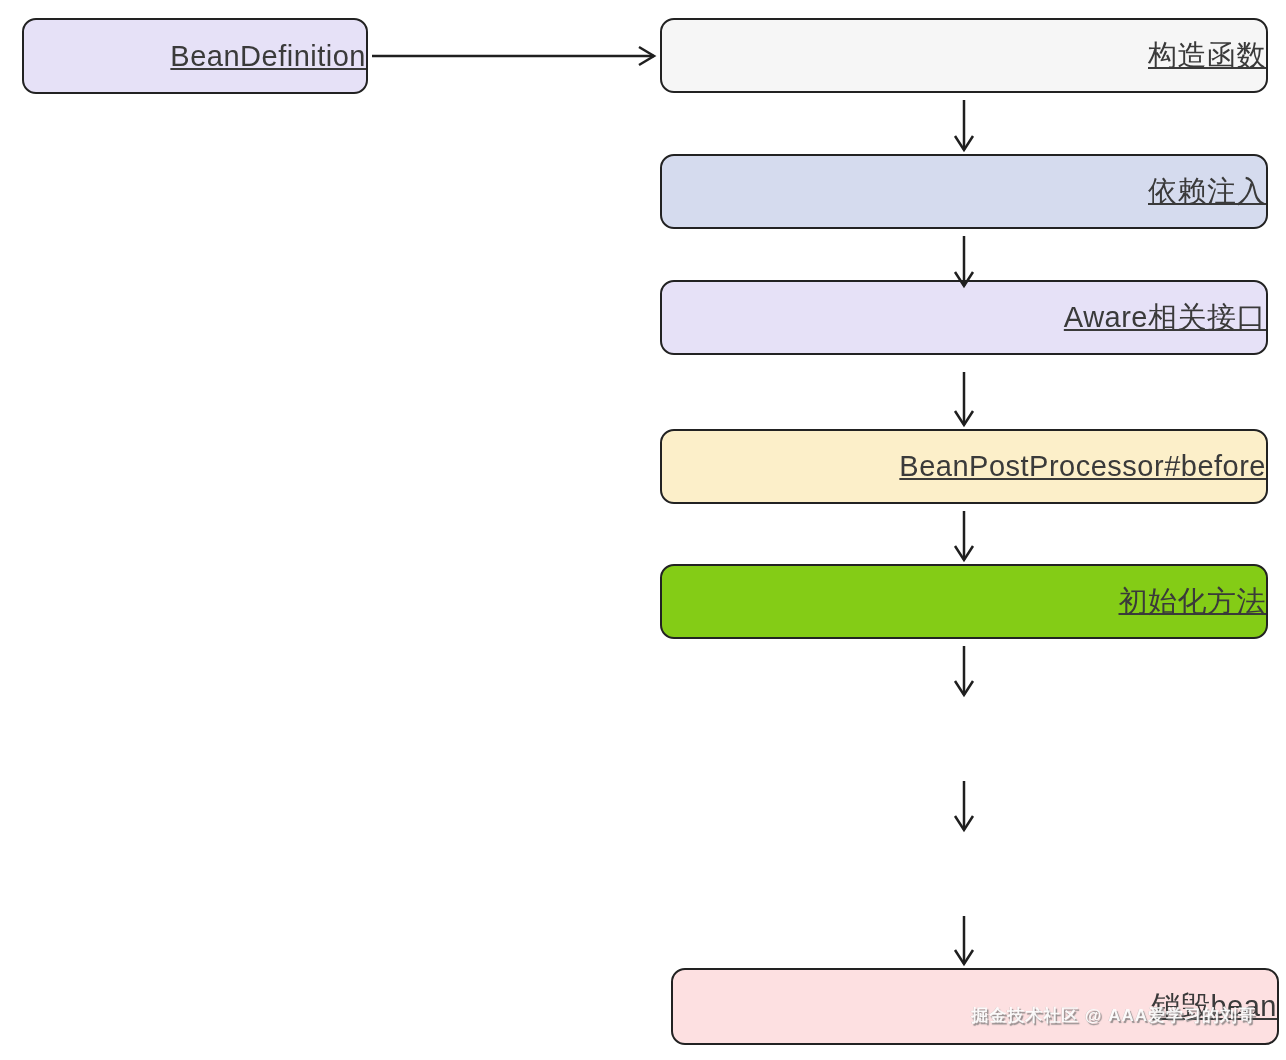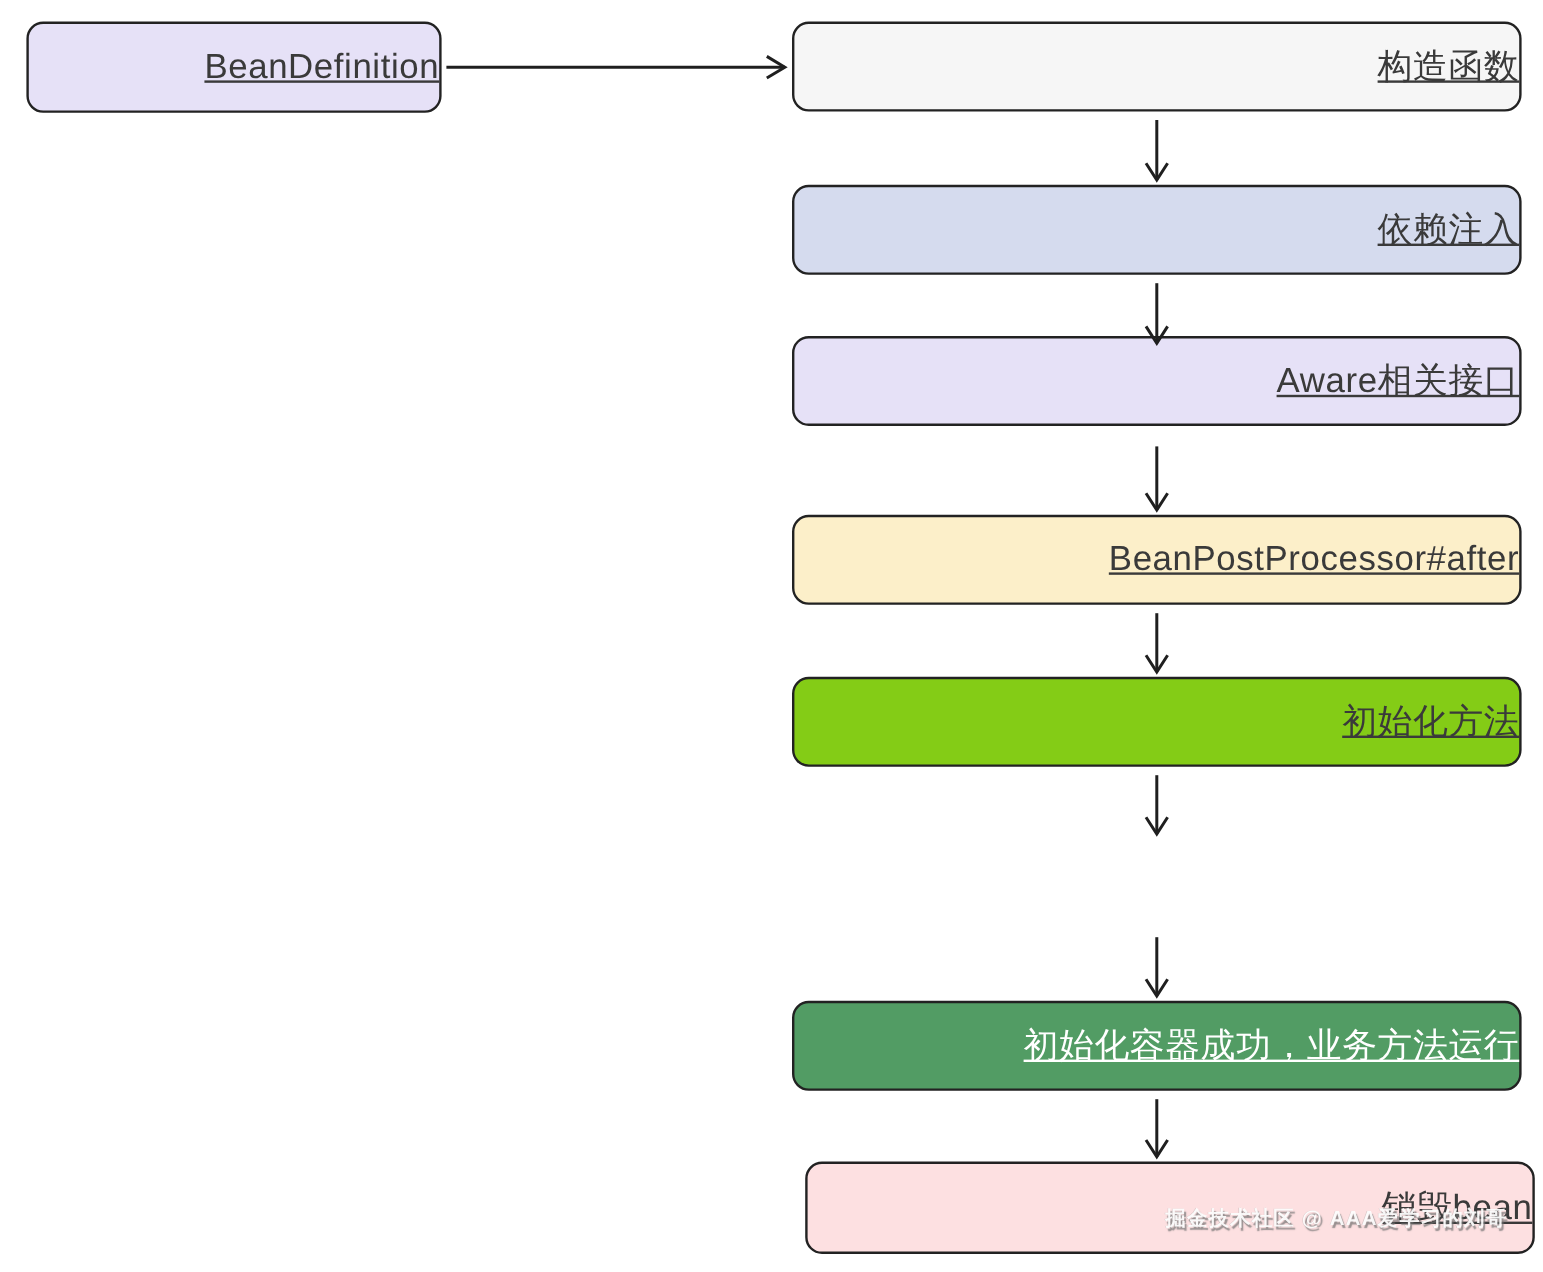--- a/index.html
+++ b/index.html
@@ -74,31 +74,28 @@
 
   <div class="node col-node n1" style="background-color: rgb(213, 219, 238); color: rgb(58, 58, 58);">
     <span>依赖注入</span>
   </div>
 
   <div class="node col-node n2" style="background-color: rgb(230, 225, 247); color: rgb(58, 58, 58);">
     <span>Aware相关接口</span>
   </div>
 
   <div class="node col-node n3" style="background-color: rgb(252, 239, 201); color: rgb(58, 58, 58);">
-    <span>BeanPostProcessor#after</span>
+    <span>BeanPostProcessor#before</span>
   </div>
 
   <div class="node col-node n4" style="background-color: #84cc16; color: rgb(58, 58, 58);">
     <span>初始化方法</span>
   </div>
 
 
-  <div class="node col-node n6" style="background-color: rgb(82, 156, 100); color: rgb(255, 255, 255);">
-    <span>初始化容器成功，业务方法运行</span>
-  </div>
 
   <div class="node col-node n7" style="background-color: rgb(253, 224, 225); color: rgb(58, 58, 58);">
     <span>销毁bean</span>
   </div>
 
   <svg id="arrow-layer" viewBox="0 0 1286 1060" xmlns="http://www.w3.org/2000/svg">
 
     <g>
       <polyline points="372,56 654,56"></polyline>
       <polyline points="639,47 654,56 639,65"></polyline>

